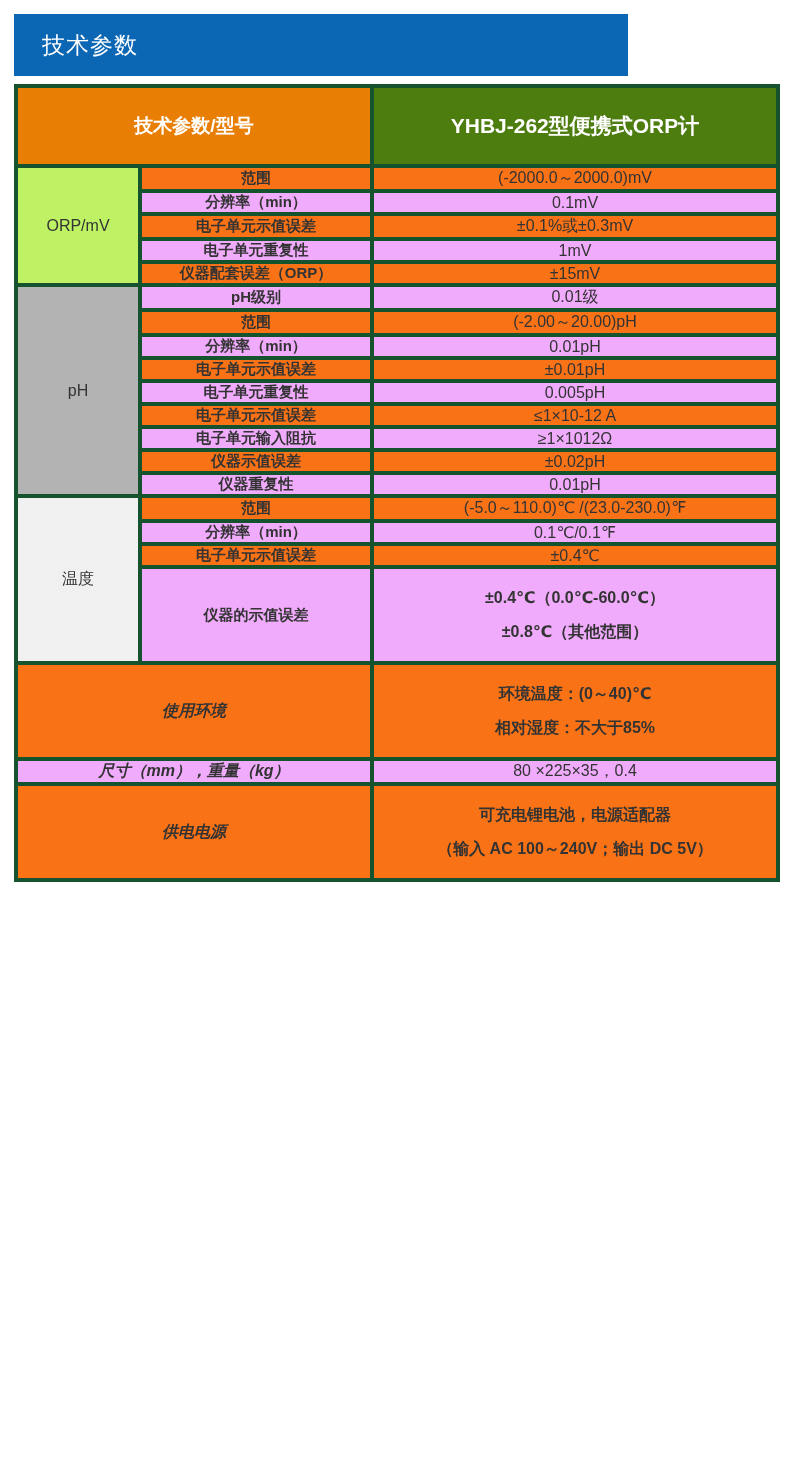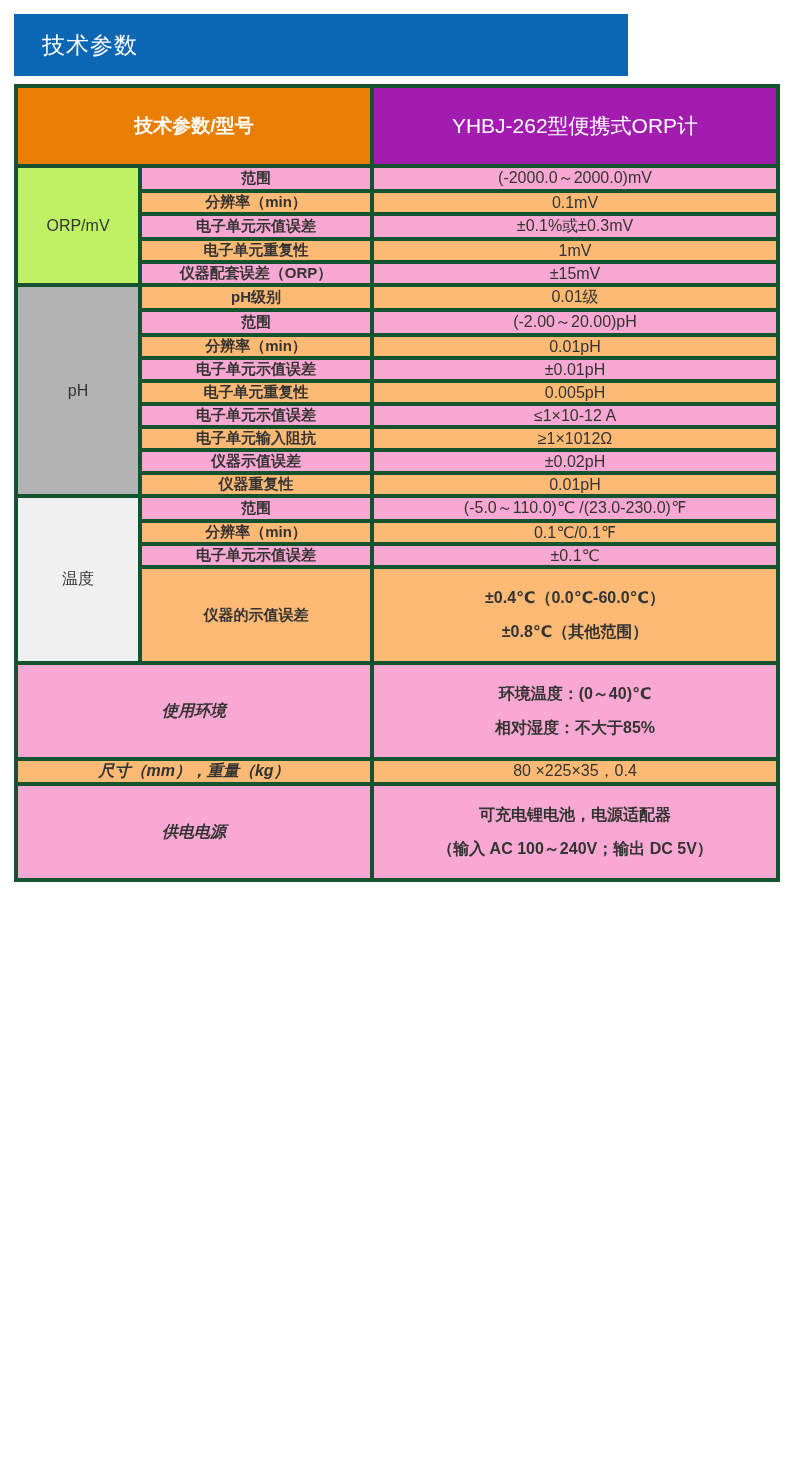--- a/index.html
+++ b/index.html
@@ -47,24 +47,24 @@
     text-align: center;
   }
   .head-left {
     background: #e87e04;
     color: #ffffff;
     font-size: 19px;
     font-weight: bold;
     height: 76px;
   }
   .head-right {
-    background: #a21caf;
+    background: #4d7c0f;
     color: #ffffff;
     font-size: 21px;
-    font-weight: normal;
+    font-weight: bold;
     height: 76px;
   }
   
   .grp {
     font-size: 16px;
     color: #333;
     width: 124px;
   }
   .grp-orp { background: #bef264; }
   .grp-ph  { background: #b3b3b3; }
@@ -76,22 +76,22 @@
     font-weight: bold;
     color: #333;
     padding: 14px 4px;
   }
   
   .value {
     font-size: 16px;
     color: #333;
     padding: 14px 6px;
   }
-  .row-a .param, .row-a .value { background: #f9a8d4; }
-  .row-b .param, .row-b .value { background: #fdba74; }
+  .row-a .param, .row-a .value { background: #f97316; }
+  .row-b .param, .row-b .value { background: #f0abfc; }
 
   
   .wide {
     font-size: 16px;
     font-weight: bold;
     color: #333;
     padding: 18px 6px;
     font-style: italic;
   }
   .multi {
@@ -188,21 +188,21 @@
         <td class="grp grp-temp" rowspan="4">温度</td>
         <td class="param">范围</td>
         <td class="value">(-5.0～110.0)℃ /(23.0-230.0)℉</td>
       </tr>
       <tr class="row-b">
         <td class="param">分辨率（min）</td>
         <td class="value">0.1℃/0.1℉</td>
       </tr>
       <tr class="row-a">
         <td class="param">电子单元示值误差</td>
-        <td class="value">±0.1℃</td>
+        <td class="value">±0.4℃</td>
       </tr>
       <tr class="row-b tall">
         <td class="param">仪器的示值误差</td>
         <td class="value multi">
           <div>±0.4℃（0.0℃-60.0℃）</div>
           <div>±0.8℃（其他范围）</div>
         </td>
       </tr>
 
       <tr class="row-a tall">

